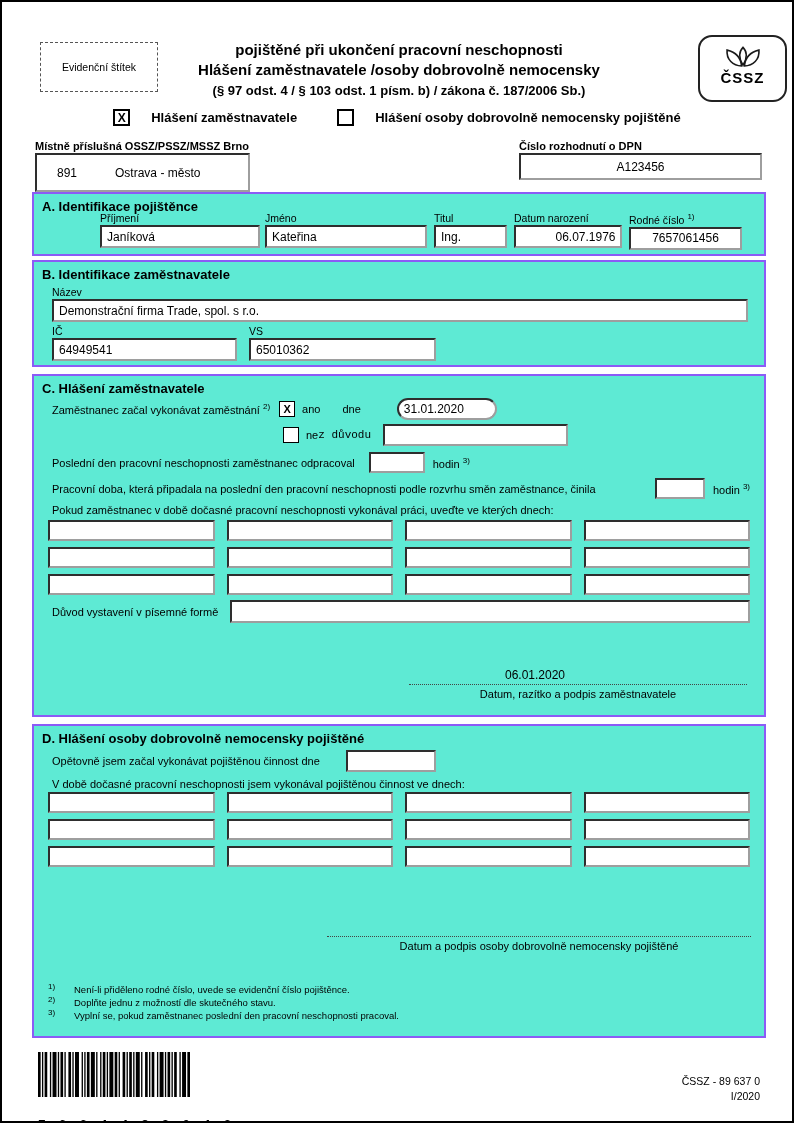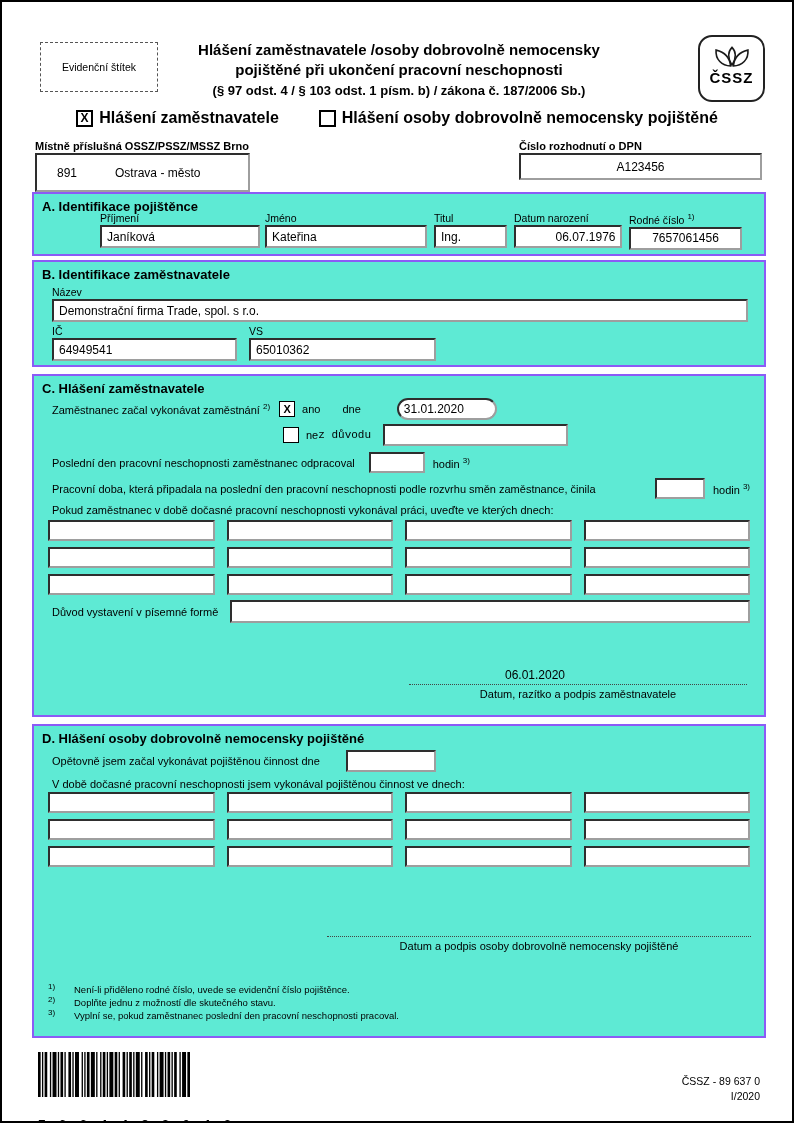--- a/index.html
+++ b/index.html
@@ -6,30 +6,30 @@
   html,body { background:#e8e8e8; }
   body { font-family:"Liberation Sans", sans-serif; color:#000; }
   .page { position:relative; width:794px; height:1123px; background:#fff; border:2px solid #000; overflow:hidden; margin:0 auto; }
 
   
   .evidence-box { position:absolute; left:38px; top:40px; width:118px; height:50px; border:1px dashed #555;
                   display:flex; align-items:center; justify-content:center; font-size:10.5px; }
   .title-block { position:absolute; left:157px; top:38px; width:480px; text-align:center; }
   .t1 { font-size:15px; font-weight:bold; line-height:1.35; }
   .t2 { font-size:13px; font-weight:bold; margin-top:2px; }
-  .logo { position:absolute; left:696px; top:33px; width:67px; height:67px; border:2.5px solid #222; border-radius:14px;
+  .logo { position:absolute; left:696px; top:33px; width:89px; height:67px; border:2.5px solid #222; border-radius:14px;
           display:flex; flex-direction:column; align-items:center; justify-content:flex-start; padding-top:7px; }
   .logo-text { font-size:15px; font-weight:bold; letter-spacing:1px; margin-top:1px; }
   .type-row { position:absolute; top:107px; left:0; width:100%; display:flex; justify-content:center; gap:40px; }
   .cb-group { display:flex; align-items:center; }
   .cb { width:17px; height:17px; border:2px solid #000; display:inline-flex; align-items:center; justify-content:center;
         font-weight:bold; font-size:12px; background:#fff; }
   .cb-sm { width:16px; height:16px; border:1.8px solid #000; display:inline-flex; align-items:center; justify-content:center;
         font-weight:bold; font-size:11px; background:#fff; flex:0 0 auto; }
-  .cb-label { font-weight:bold; font-size:16px; margin-left:6px; }
+  .cb-label { font-weight:bold; font-size:13px; margin-left:21px; }
 
   
   .lbl-bold { font-weight:bold; font-size:11px; }
   .lbl { font-size:10.5px; }
   .txt { font-size:11px; }
   .office-left-label  { position:absolute; left:33px;  top:138px; }
   .office-right-label { position:absolute; left:517px; top:138px; }
   .field { background:#fff; border:2px solid; border-color:#2e2e2e #9e9e9e #9e9e9e #2e2e2e;
            display:flex; align-items:center; padding:0 5px; font-size:12px; }
   .office-left-field  { position:absolute; left:33px;  top:151px; width:215px; height:39px; }
@@ -73,22 +73,22 @@
 </head>
 <body>
 
 <div class="page">
 
   <div class="evidence-box">
     <span>Evidenční štítek</span>
   </div>
 
   <div class="title-block">
+    <div class="t1">pojištěné při ukončení pracovní neschopnosti</div>
     <div class="t1">Hlášení zaměstnavatele /osoby dobrovolně nemocensky</div>
-    <div class="t1">pojištěné při ukončení pracovní neschopnosti</div>
     <div class="t2">(§ 97 odst. 4 / § 103 odst. 1 písm. b) / zákona č. 187/2006 Sb.)</div>
   </div>
 
   <div class="logo">
     <svg width="40" height="24" viewBox="0 0 44 26">
       <path d="M20.5 24 C11 23.5 3.5 17 4.5 6.5 C13.5 8.5 19.5 14.5 20.5 24 Z" fill="none" stroke="#1a1a1a" stroke-width="1.8"></path>
       <path d="M23.5 24 C33 23.5 40.5 17 39.5 6.5 C30.5 8.5 24.5 14.5 23.5 24 Z" fill="none" stroke="#1a1a1a" stroke-width="1.8"></path>
       <path d="M22 23 C17.5 16 17 8.5 22 3.5 C27 8.5 26.5 16 22 23 Z" fill="none" stroke="#1a1a1a" stroke-width="1.8"></path>
     </svg>
     <div class="logo-text">ČSSZ</div>

